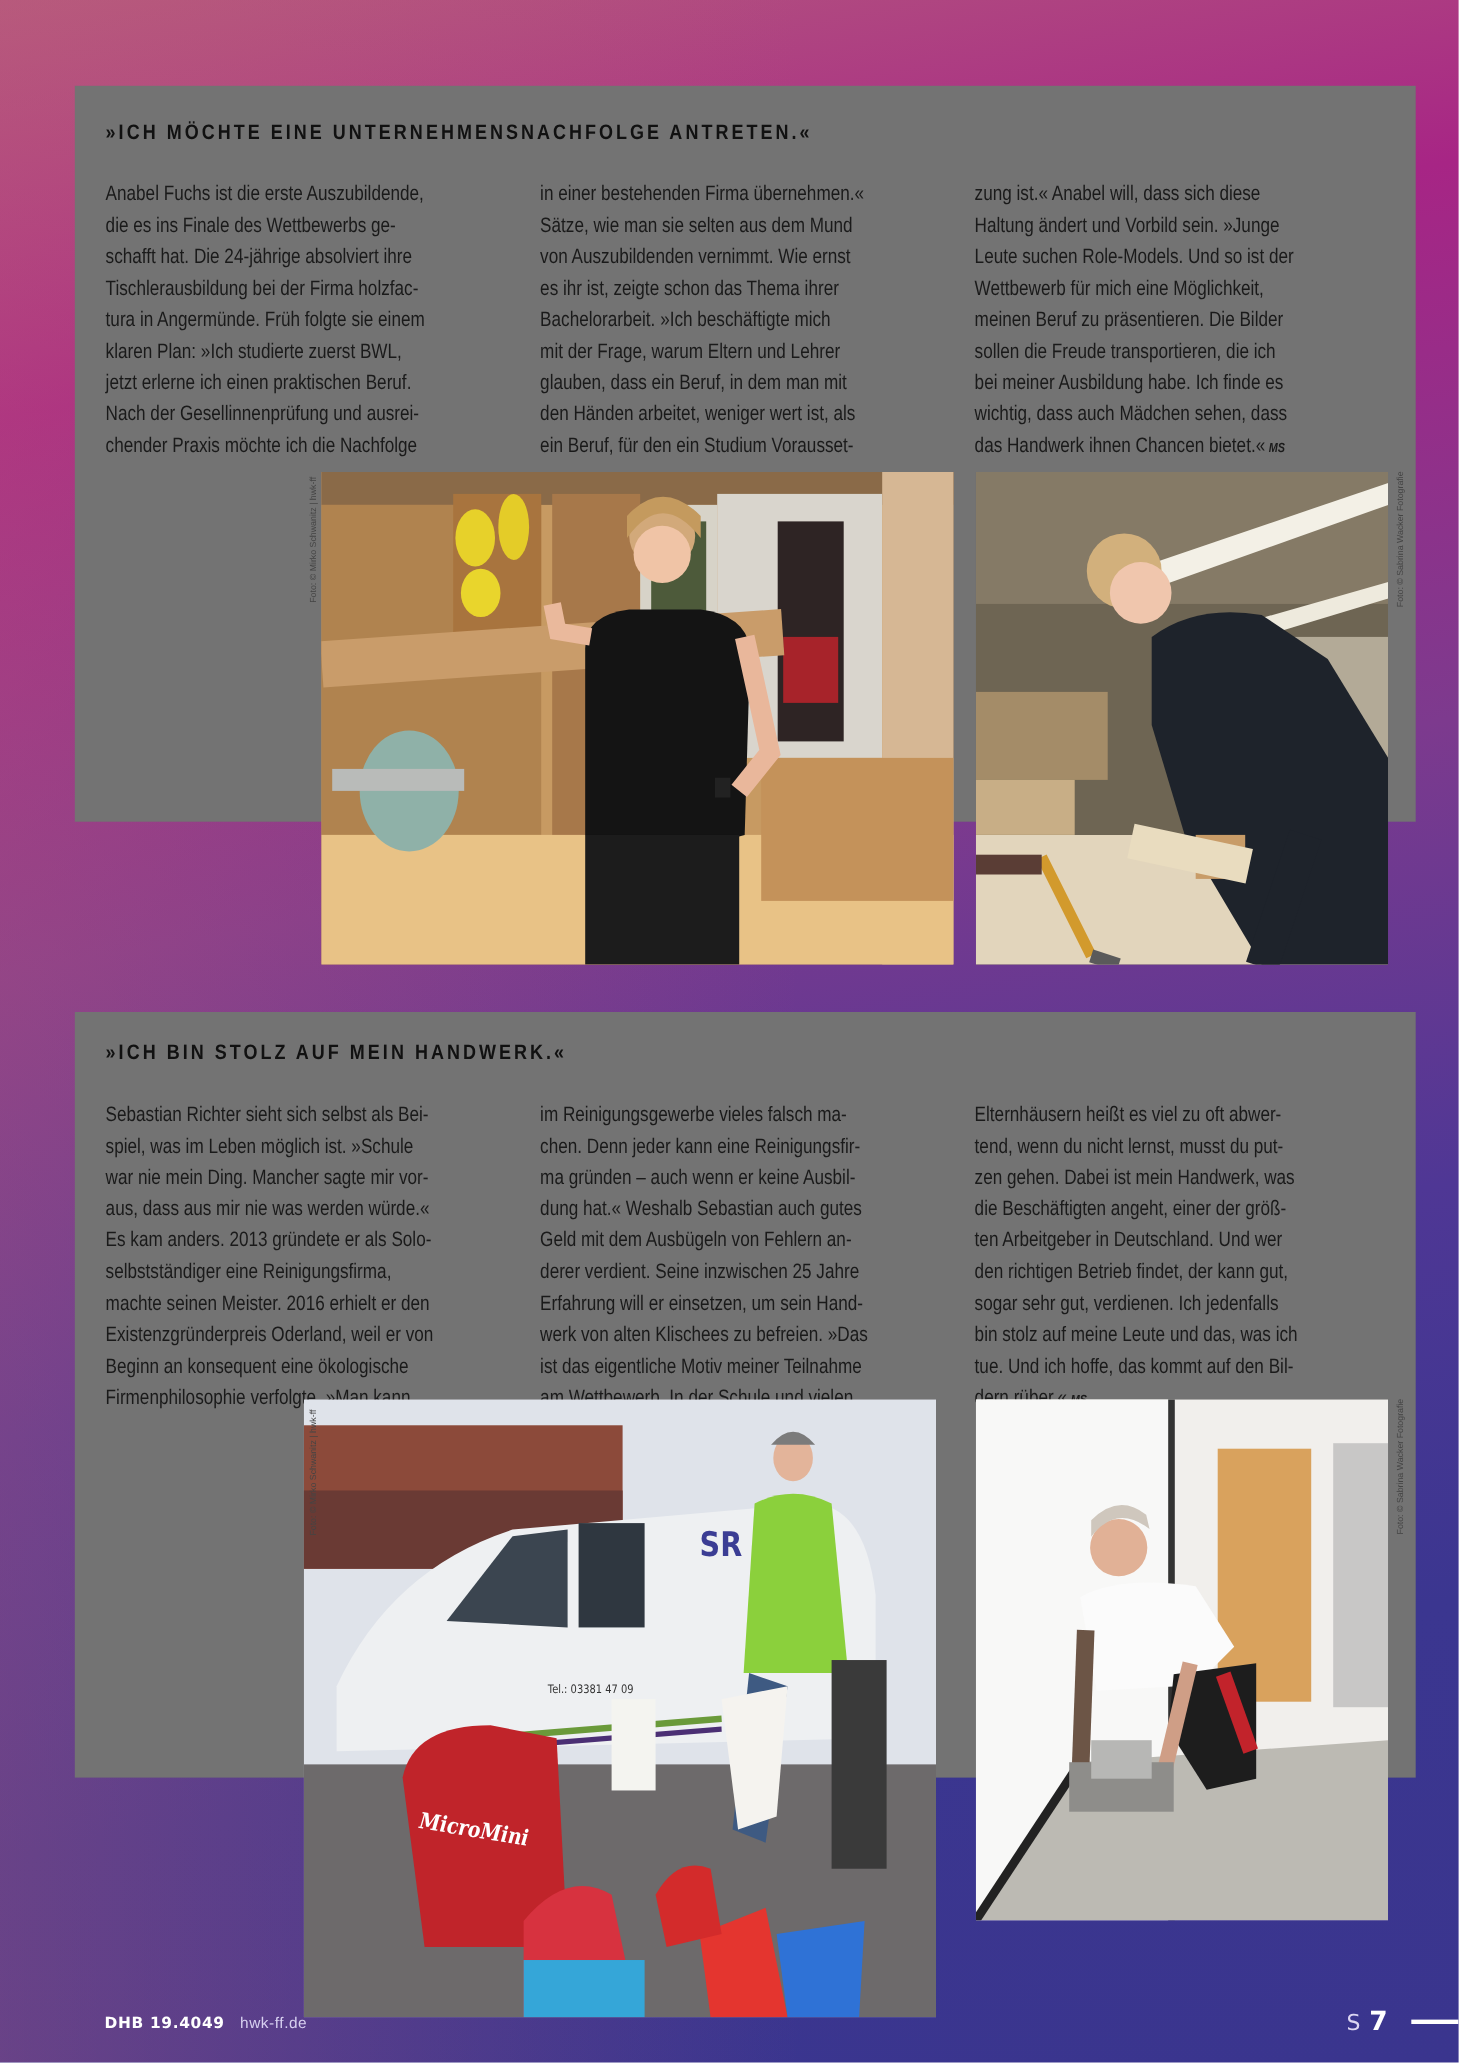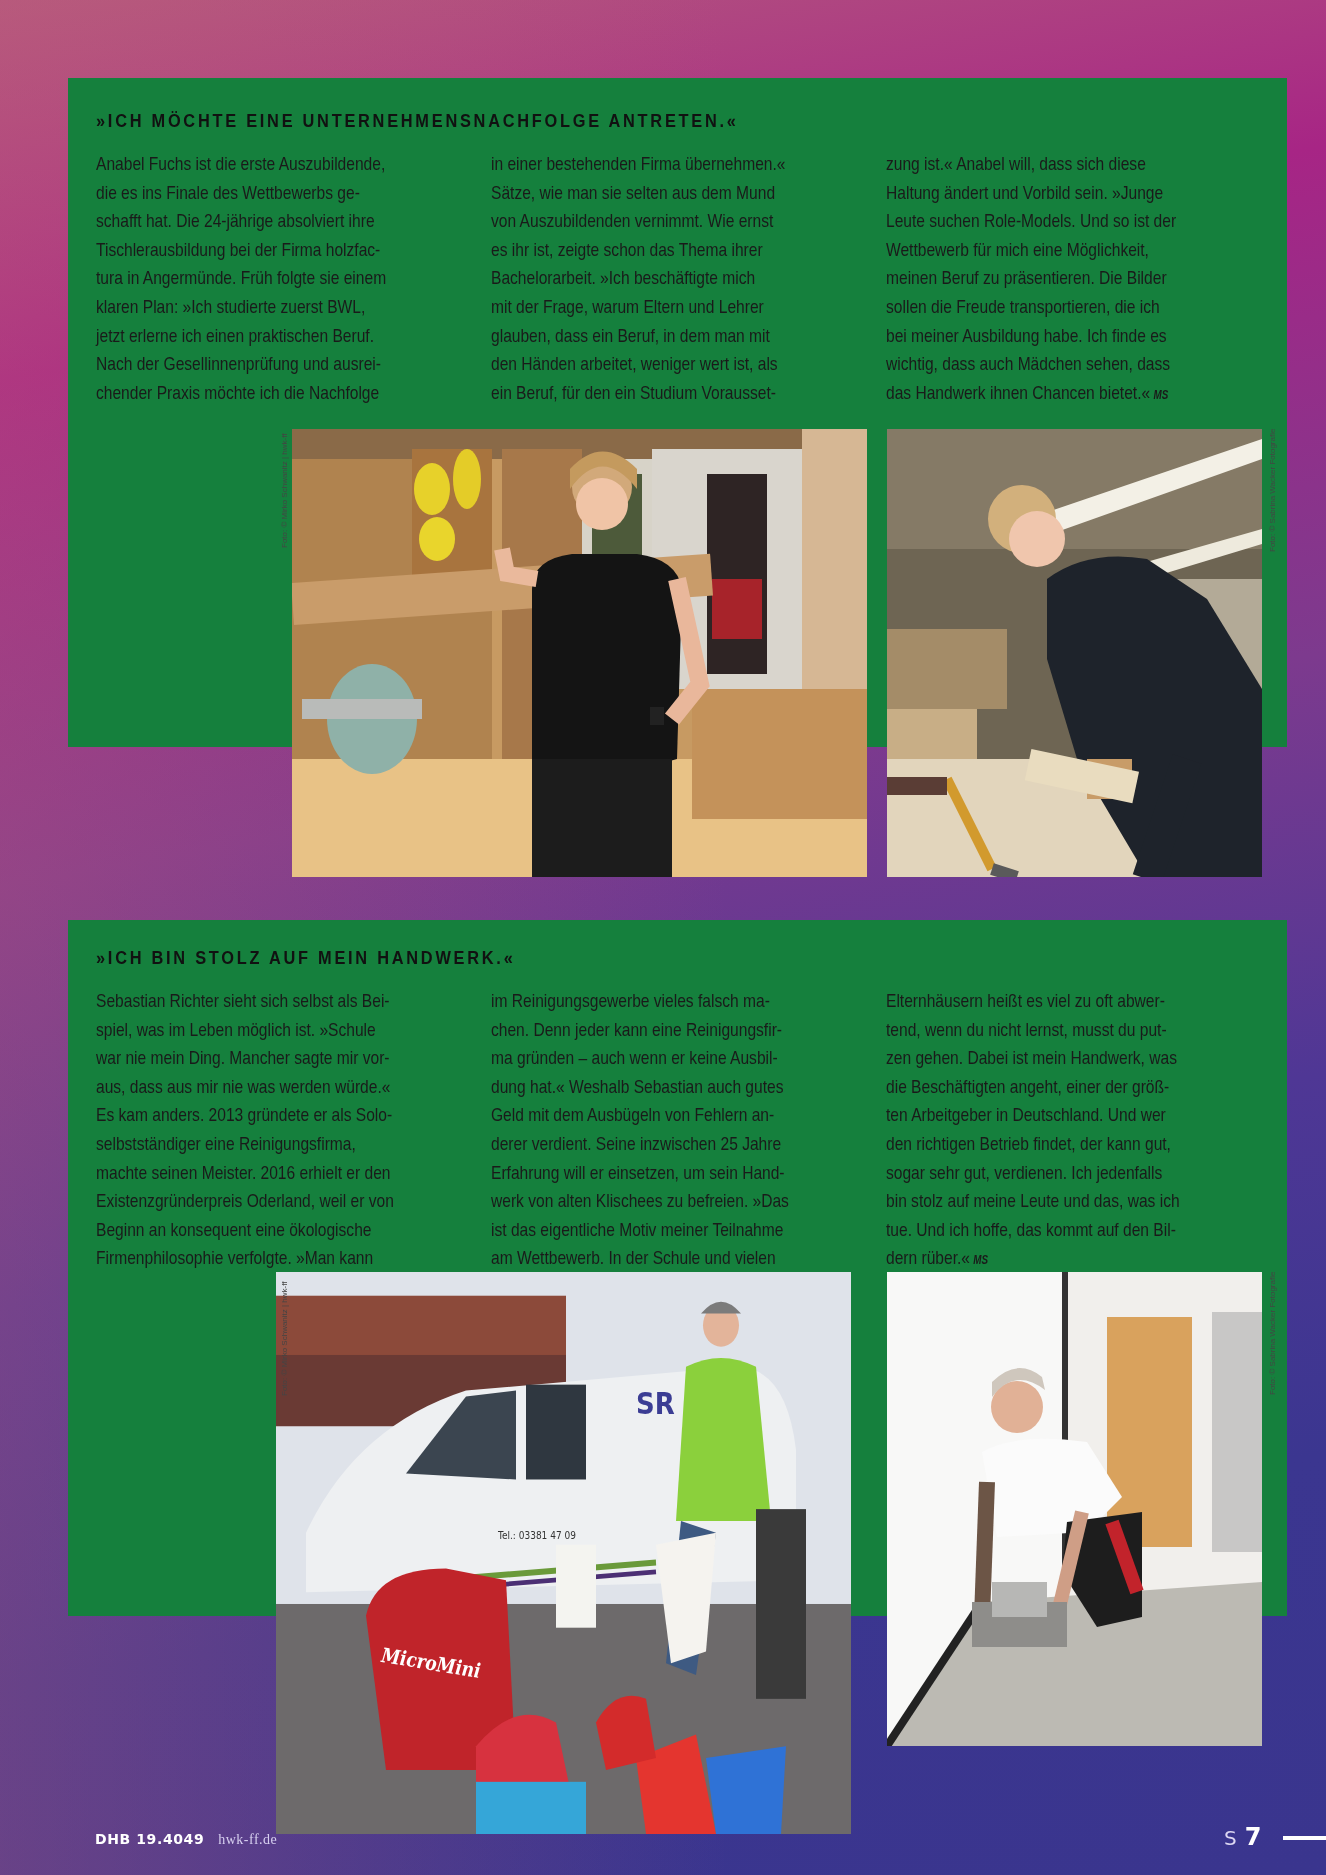--- a/index.html
+++ b/index.html
@@ -10,34 +10,34 @@
     background:
       linear-gradient(180deg, rgba(0,0,0,0) 0%, rgba(0,0,0,0) 100%),
       linear-gradient(170deg, #b45a7e 0%, #a72585 18%, #7d3a8e 42%, #4f3795 62%, #3b3690 80%, #3a358e 100%);
   }
   .bg-left-tint {
     position: absolute; left: 0; top: 0; width: 1326px; height: 1875px;
     background: linear-gradient(90deg, rgba(190,90,120,0.35) 0%, rgba(170,40,140,0) 55%);
     pointer-events: none;
   }
   .box {
-    position: absolute; left: 68px; width: 1219px; background: #15803d;
+    position: absolute; left: 68px; width: 1219px; background: #737373;
   }
   .box1 { top: 78px; height: 669px; }
   .box2 { top: 920px; height: 696px; }
   .headline {
     position: absolute; left: 28px;
     font-family: "Liberation Sans Narrow", "Liberation Sans", sans-serif;
     font-weight: 700; font-size: 19px; letter-spacing: 3.2px;
     color: #111; transform: scaleX(0.86); transform-origin: left center;
     white-space: nowrap;
   }
   .box1 .headline { top: 32px; }
   .box2 .headline { top: 27px; }
-  .cols { position: absolute; left: 28px; display: flex; gap: 0; }
+  .cols { position: absolute; left: 28px; display: flex; gap: 0; margin-top: 13px; }
   .box1 .cols { top: 72px; }
   .box2 .cols { top: 67px; justify-content: flex-end; }
   .col {
     width: 395px; font-size: 19px; line-height: 28.6px; color: #1a1a1a;
     font-family: "Liberation Sans", sans-serif;
   }
   .col .line {
     display: block; white-space: nowrap;
     transform: scaleX(0.82); transform-origin: left center;
   }
@@ -46,21 +46,21 @@
   .photo svg { display: block; width: 100%; height: 100%; }
   .credit {
     position: absolute; font-size: 8px; color: #444; white-space: nowrap;
     transform: rotate(-90deg); transform-origin: left top;
     font-family: "Liberation Sans", sans-serif;
   }
   .footer-left {
     position: absolute; left: 95px; top: 1831px; display: flex; align-items: baseline; gap: 14px;
   }
   .issue { font-weight: 700; font-size: 14px; color: #ffffff; letter-spacing: 0.6px; font-family: "DejaVu Sans", sans-serif; }
-  .site { font-size: 14px; color: #d7d0f0; letter-spacing: 0.5px; font-family: Liberation Serif, serif; }
+  .site { font-size: 14px; color: #d7d0f0; letter-spacing: 0.5px; font-family: Liberation Sans, sans-serif; }
   .footer-right { position: absolute; left: 1224px; top: 1823px; display: flex; align-items: baseline; gap: 8px; }
   .page-s { font-size: 20px; color: #dcd6f2; font-family: "DejaVu Sans", sans-serif; }
   .page-num { font-size: 24px; font-weight: 700; color: #ffffff; font-family: "DejaVu Sans", sans-serif; }
   .page-rule { position: absolute; left: 1283px; top: 1836px; width: 43px; height: 4px; background: #ffffff; }
 </style>
 </head>
 <body>
 
 <div class="bg-left-tint"></div>
 

